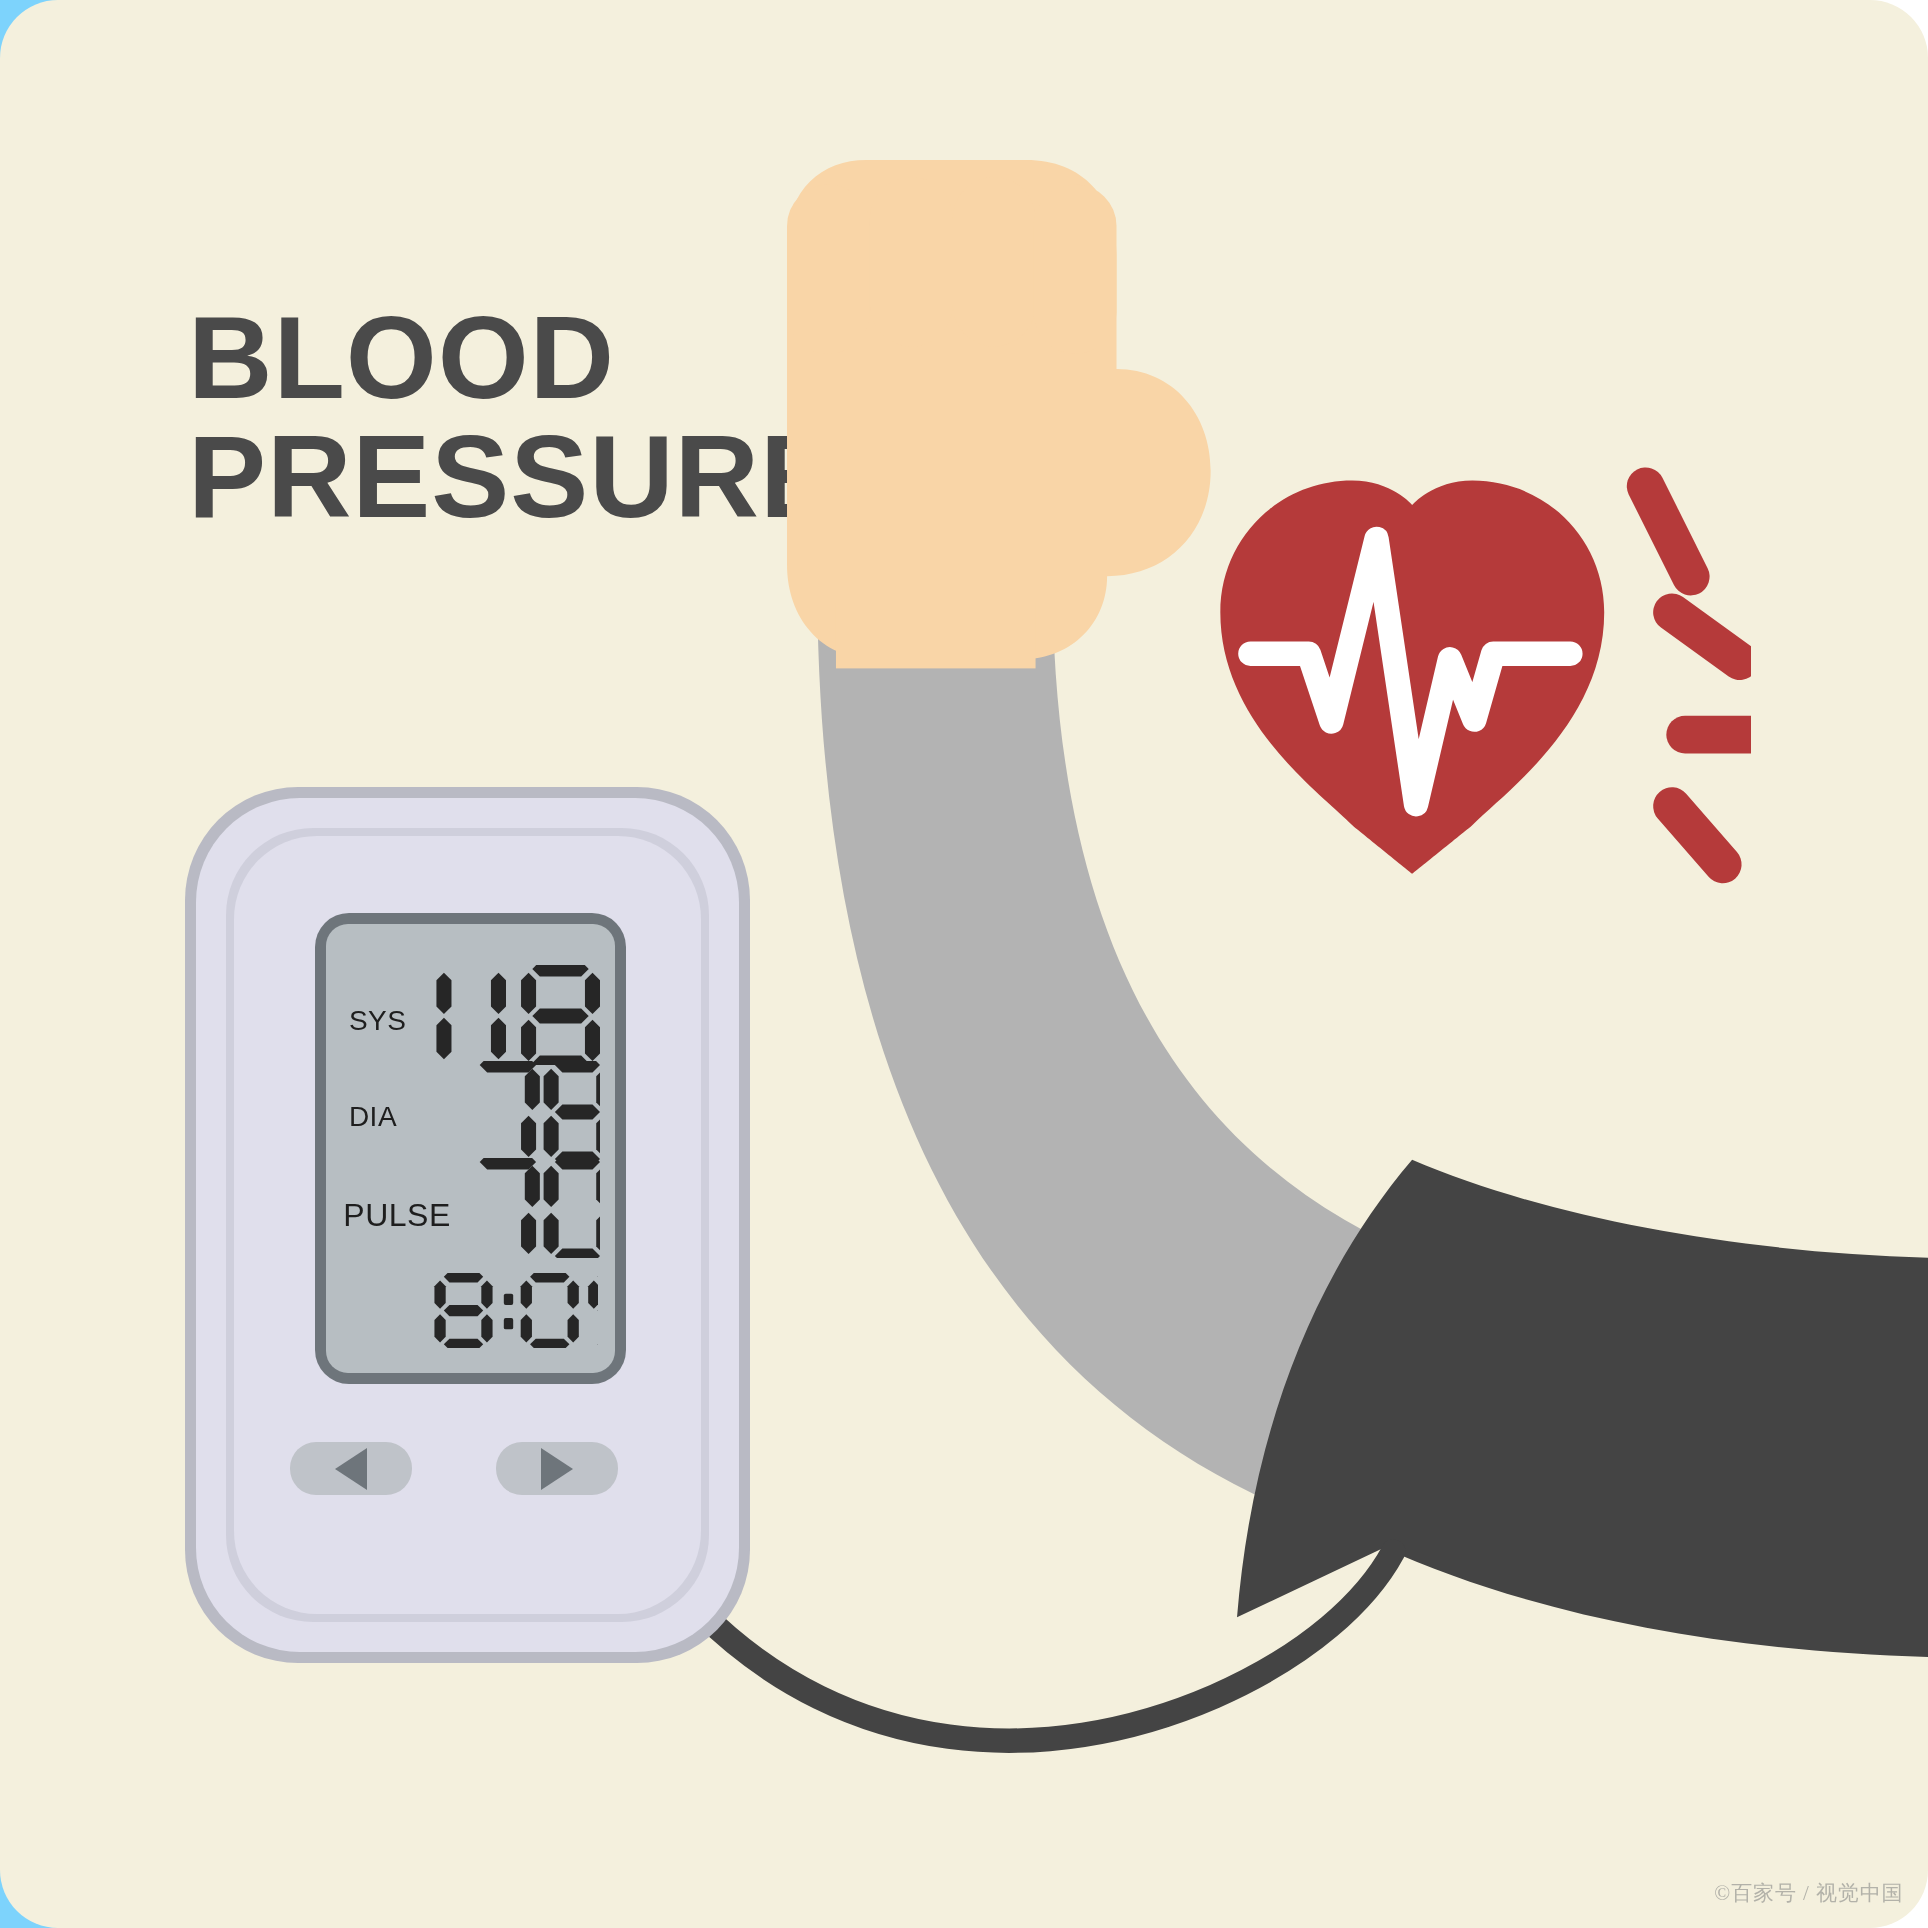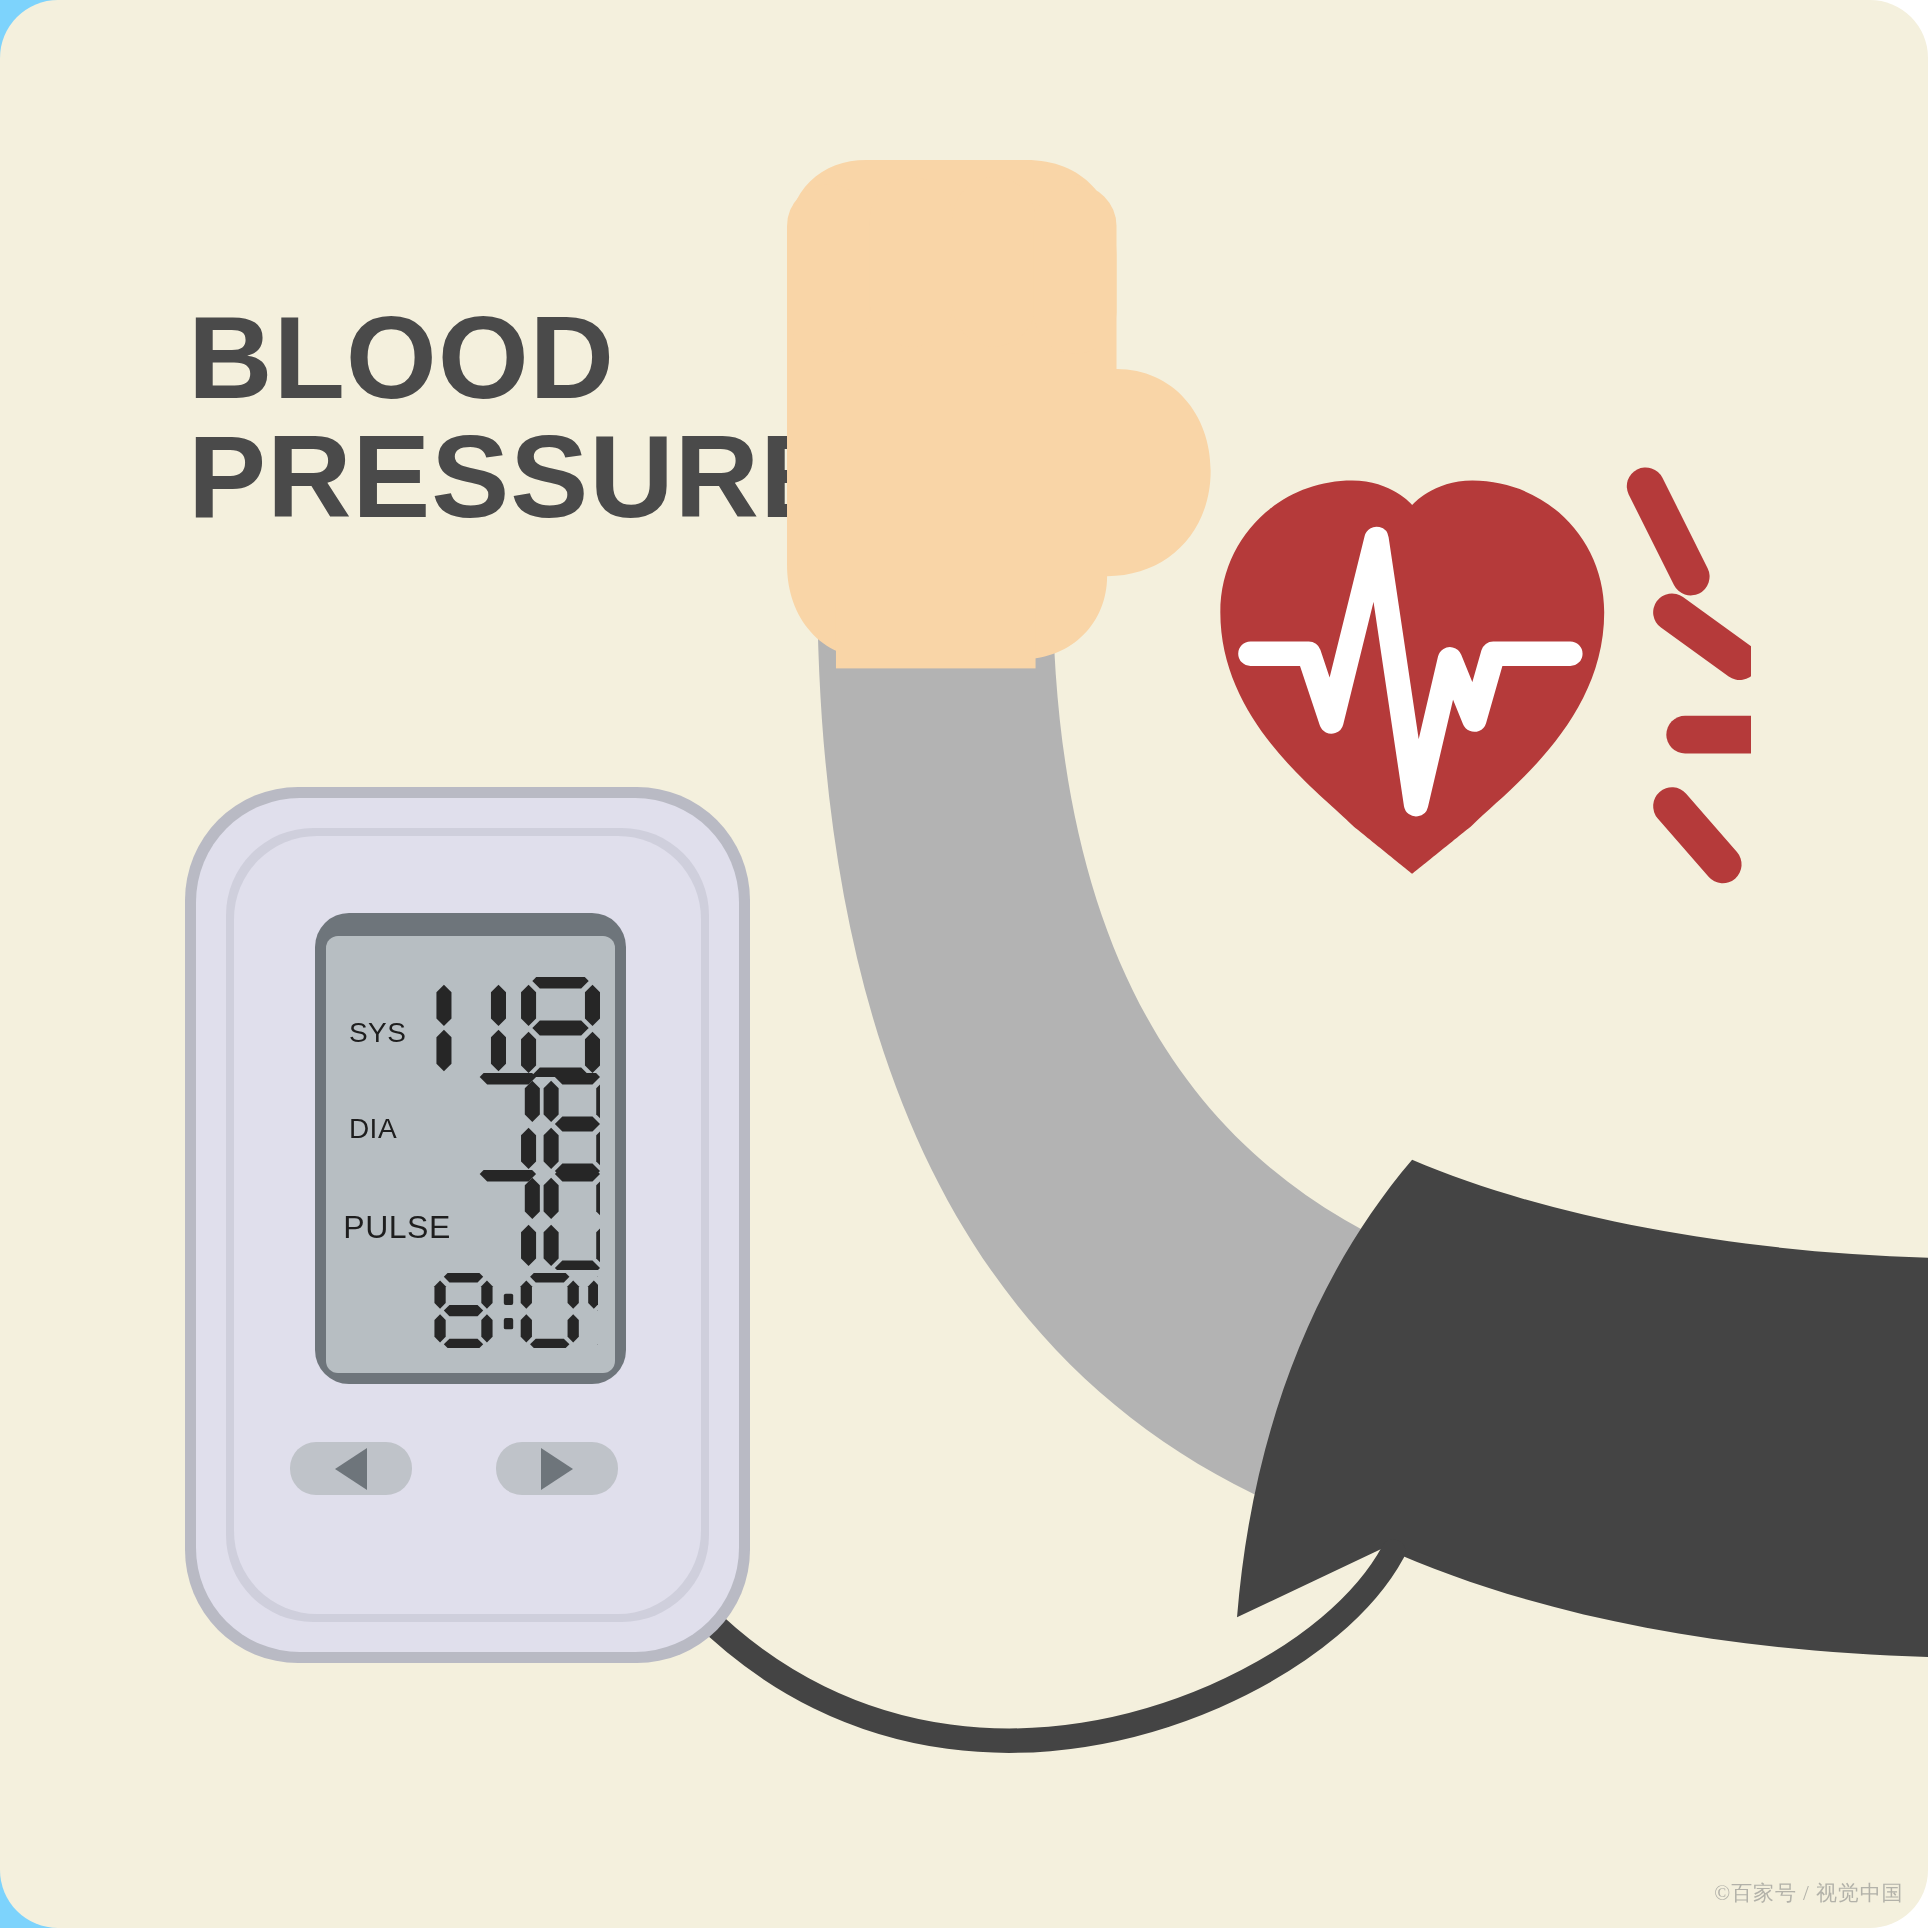--- a/index.html
+++ b/index.html
@@ -72,23 +72,22 @@
     position:absolute;
     left:130px;top:126px;
     width:311px;height:471px;
     background:#6E757B;
     border-radius:34px;
   }
   .lcd{
     position:absolute;
     left:11.3px;top:11.3px;right:11.3px;bottom:11.3px;
     background:#B7BEC2;
-    border-radius:12px;
+    border-radius:22px;
     overflow:hidden;
-    margin-top:12px;
   }
   .lcd-label{
     position:absolute;
     color:#1E1E1E;
     font-size:28px;
     font-family:"Liberation Sans", sans-serif;
     letter-spacing:0.5px;
   }
 
   

